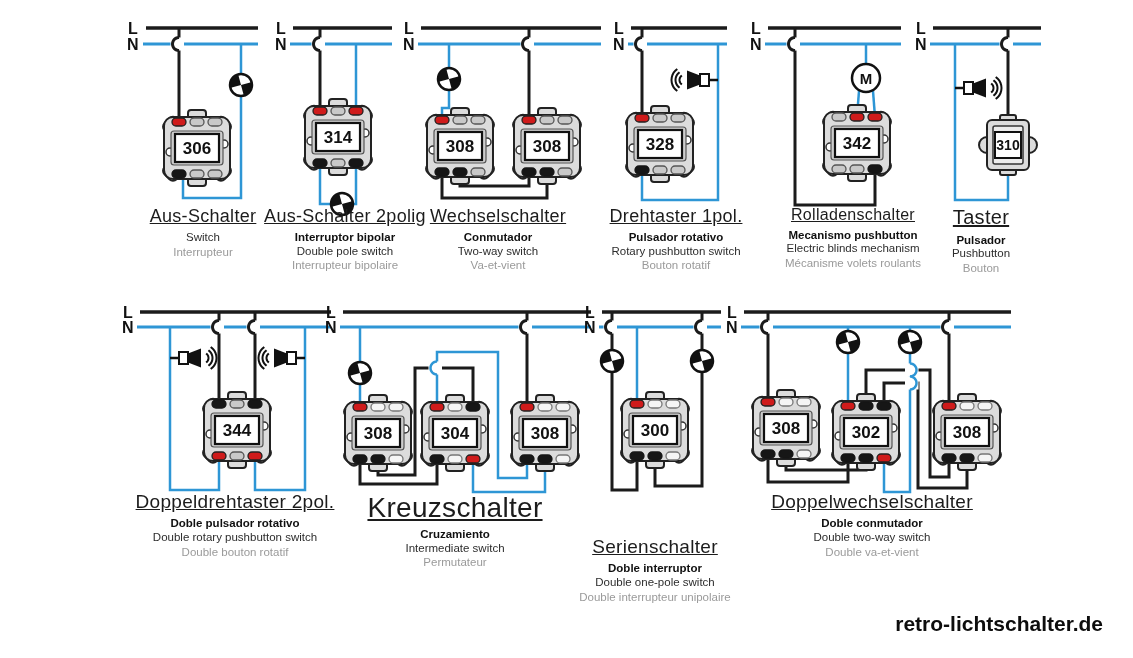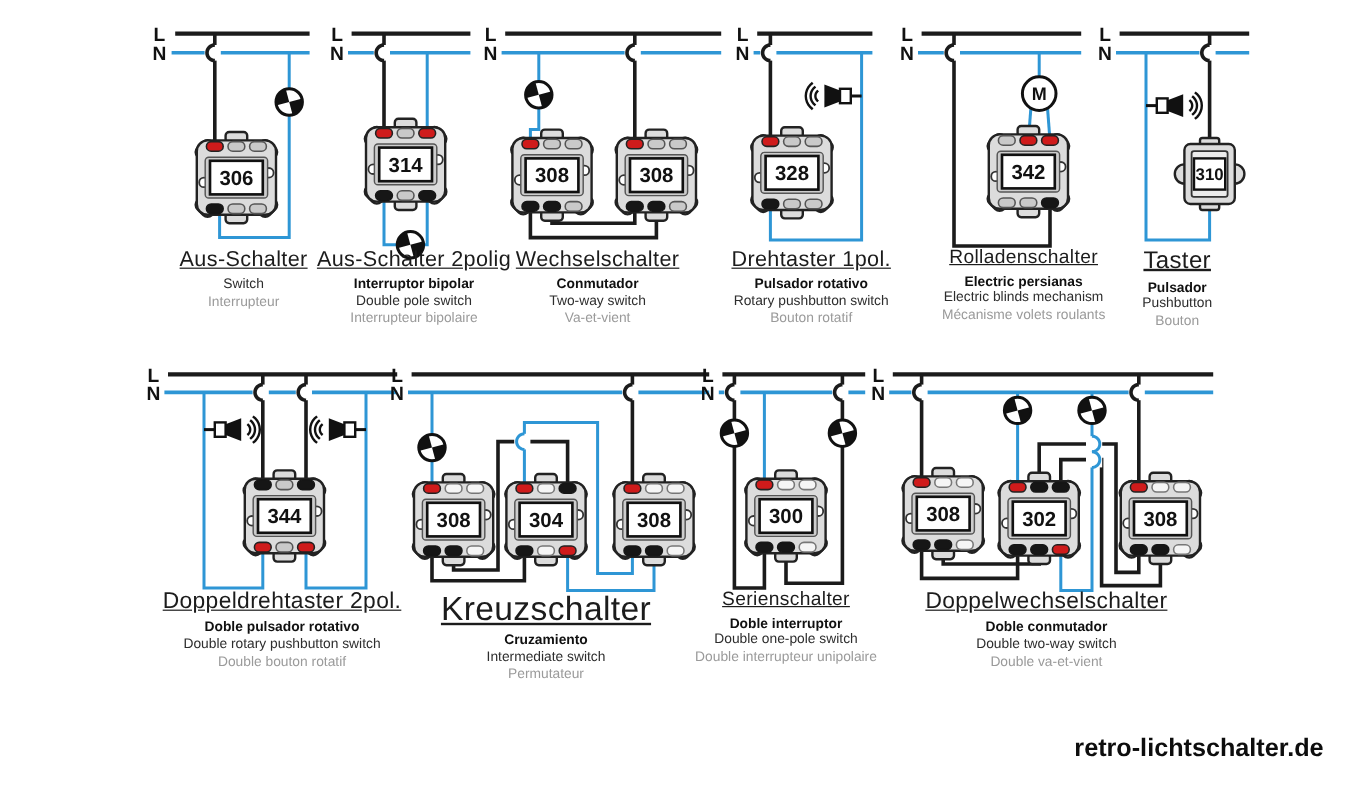--- a/index.html
+++ b/index.html
@@ -542,21 +542,21 @@
         <div class="cap-fr">Va-et-vient</div>
       </div>
       <div class="cap" style="left: 506px; top: 206px;">
         <div class="cap-title" style="font-size: 18px;">Drehtaster 1pol.</div>
         <div class="cap-es">Pulsador rotativo</div>
         <div class="cap-en">Rotary pushbutton switch</div>
         <div class="cap-fr">Bouton rotatif</div>
       </div>
       <div class="cap" style="left: 683px; top: 206px;">
         <div class="cap-title" style="font-size: 16px;">Rolladenschalter</div>
-        <div class="cap-es">Electric persianas</div>
+        <div class="cap-es">Mecanismo pushbutton</div>
         <div class="cap-en">Electric blinds mechanism</div>
         <div class="cap-fr">Mécanisme volets roulants</div>
       </div>
       <div class="cap" style="left: 811px; top: 206px;">
         <div class="cap-title" style="font-size: 20px;">Taster</div>
         <div class="cap-es">Pulsador</div>
         <div class="cap-en">Pushbutton</div>
         <div class="cap-fr">Bouton</div>
       </div>
       <div class="cap" style="left: 65px; top: 491px;">
@@ -565,21 +565,21 @@
         <div class="cap-en">Double rotary pushbutton switch</div>
         <div class="cap-fr">Double bouton rotatif</div>
       </div>
       <div class="cap" style="left: 285px; top: 491px;">
         <div class="cap-title" style="font-size: 28px;">Kreuzschalter</div>
         <div class="cap-es">Cruzamiento</div>
         <div class="cap-en">Intermediate switch</div>
         <div class="cap-fr">Permutateur</div>
       </div>
       <div class="cap" style="left: 485px; top: 491px;">
-        <div class="cap-title" style="font-size: 16px;">Serienschalter</div>
+        <div class="cap-title" style="font-size: 19px; margin-top: 45px;">Serienschalter</div>
         <div class="cap-es">Doble interruptor</div>
         <div class="cap-en">Double one-pole switch</div>
         <div class="cap-fr">Double interrupteur unipolaire</div>
       </div>
       <div class="cap" style="left: 702px; top: 491px;">
         <div class="cap-title" style="font-size: 19px;">Doppelwechselschalter</div>
         <div class="cap-es">Doble conmutador</div>
         <div class="cap-en">Double two-way switch</div>
         <div class="cap-fr">Double va-et-vient</div>
       </div>

